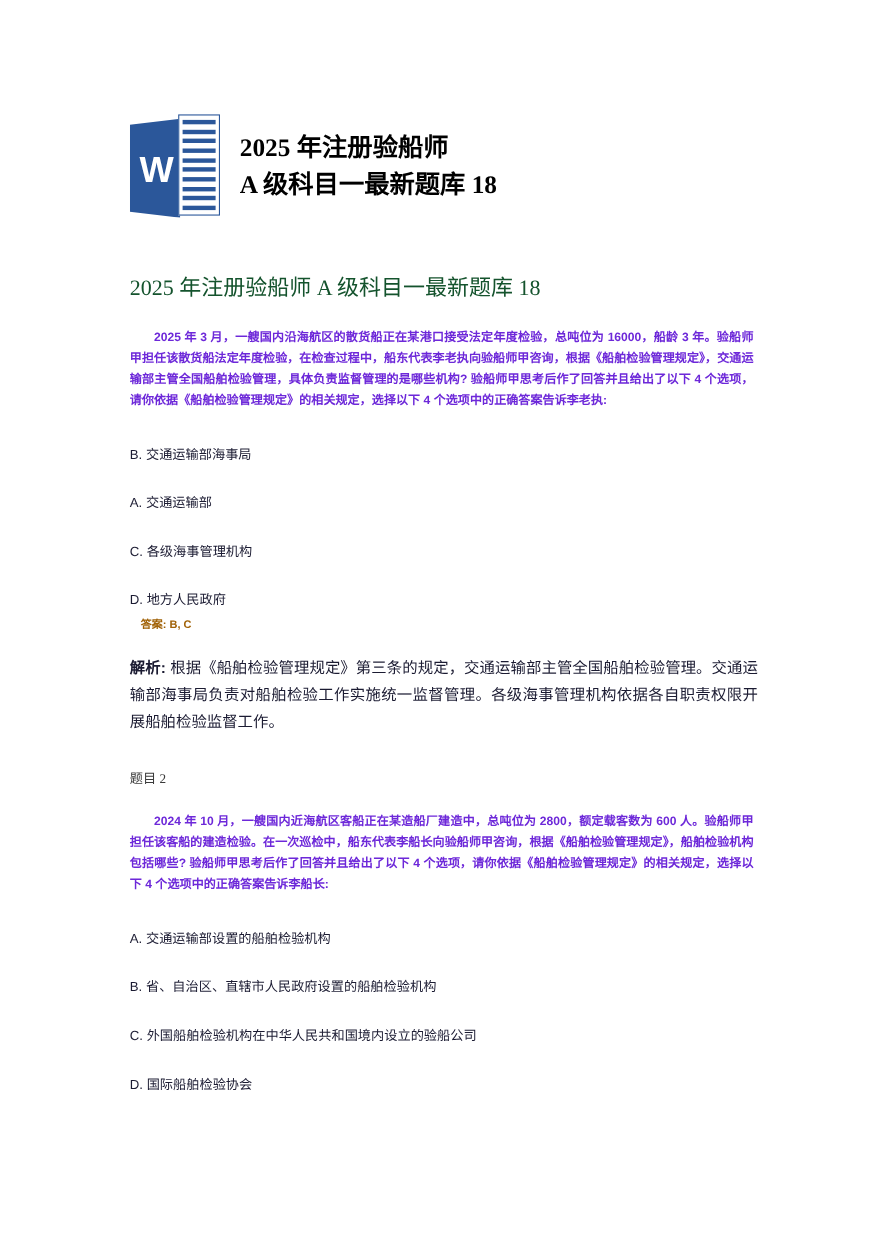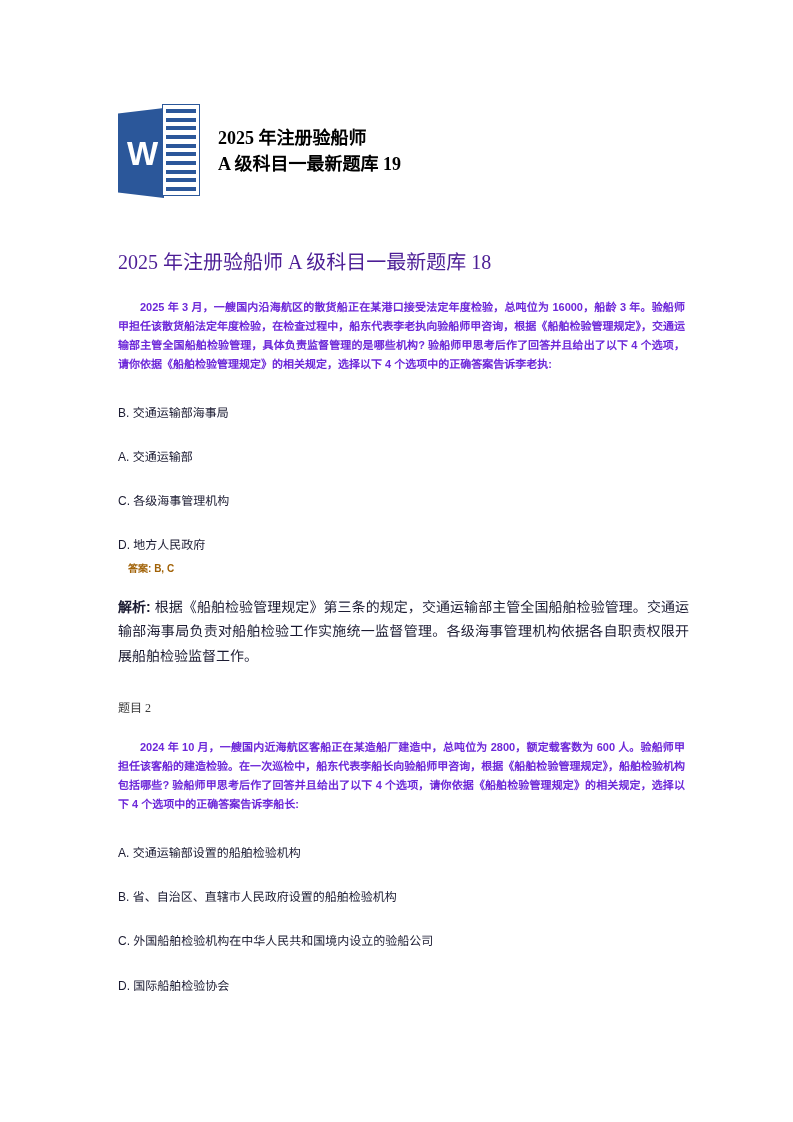--- a/index.html
+++ b/index.html
@@ -86,34 +86,34 @@
     justify-content: space-between;
   }
   .word-icon .wi-line {
     height: 4px;
     background: #2b579a;
   }
 
   .masthead-title {
     font-family: "Liberation Serif", "DejaVu Serif", serif;
     font-weight: 700;
-    font-size: 18px;
+    font-size: 23px;
     line-height: 1.45;
     color: #000000;
     white-space: nowrap;
   }
 
   
   .doc-h1 {
     margin: 50px 0 0 0;
     font-family: "Liberation Serif", "DejaVu Serif", serif;
     font-weight: 400;
     font-size: 20px;
     line-height: 1.4;
-    color: #4c1d95;
+    color: #14532d;
   }
 
   
   .doc-h2 {
     margin: 32px 0 0 0;
     font-family: "Liberation Serif", "DejaVu Serif", serif;
     font-weight: 400;
     font-size: 12px;
     line-height: 1.4;
     color: #3a3a3a;
@@ -183,21 +183,21 @@
         <div class="wi-line"></div>
         <div class="wi-line"></div>
         <div class="wi-line"></div>
         <div class="wi-line"></div>
         <div class="wi-line"></div>
       </div>
     </div>
 
     <div>
       <div class="masthead-title">2025 年注册验船师</div>
-      <div class="masthead-title">A 级科目一最新题库 19</div>
+      <div class="masthead-title">A 级科目一最新题库 18</div>
     </div>
 
   </div>
 
   <h1 class="doc-h1">2025 年注册验船师 A 级科目一最新题库 18</h1>
 
   <div>
 
     <p class="stem">2025 年 3 月，一艘国内沿海航区的散货船正在某港口接受法定年度检验，总吨位为 16000，船龄 3 年。验船师甲担任该散货船法定年度检验，在检查过程中，船东代表李老执向验船师甲咨询，根据《船舶检验管理规定》，交通运输部主管全国船舶检验管理，具体负责监督管理的是哪些机构? 验船师甲思考后作了回答并且给出了以下 4 个选项，请你依据《船舶检验管理规定》的相关规定，选择以下 4 个选项中的正确答案告诉李老执:</p>
 

